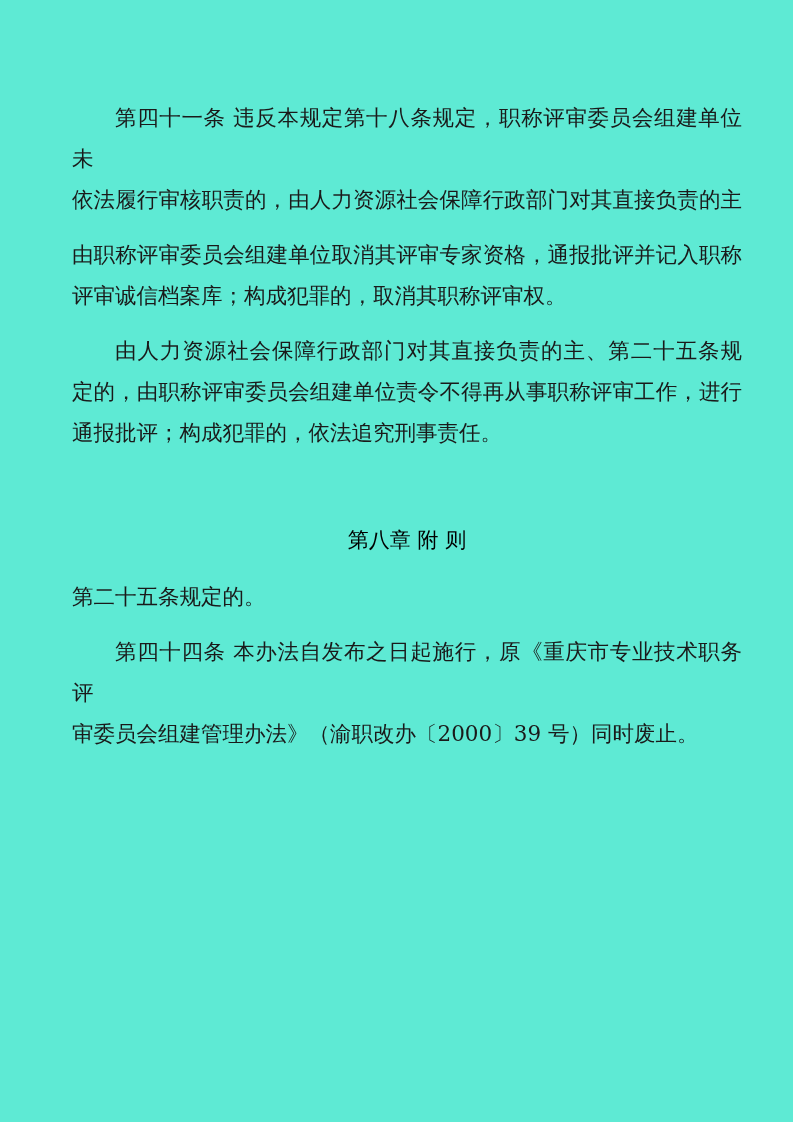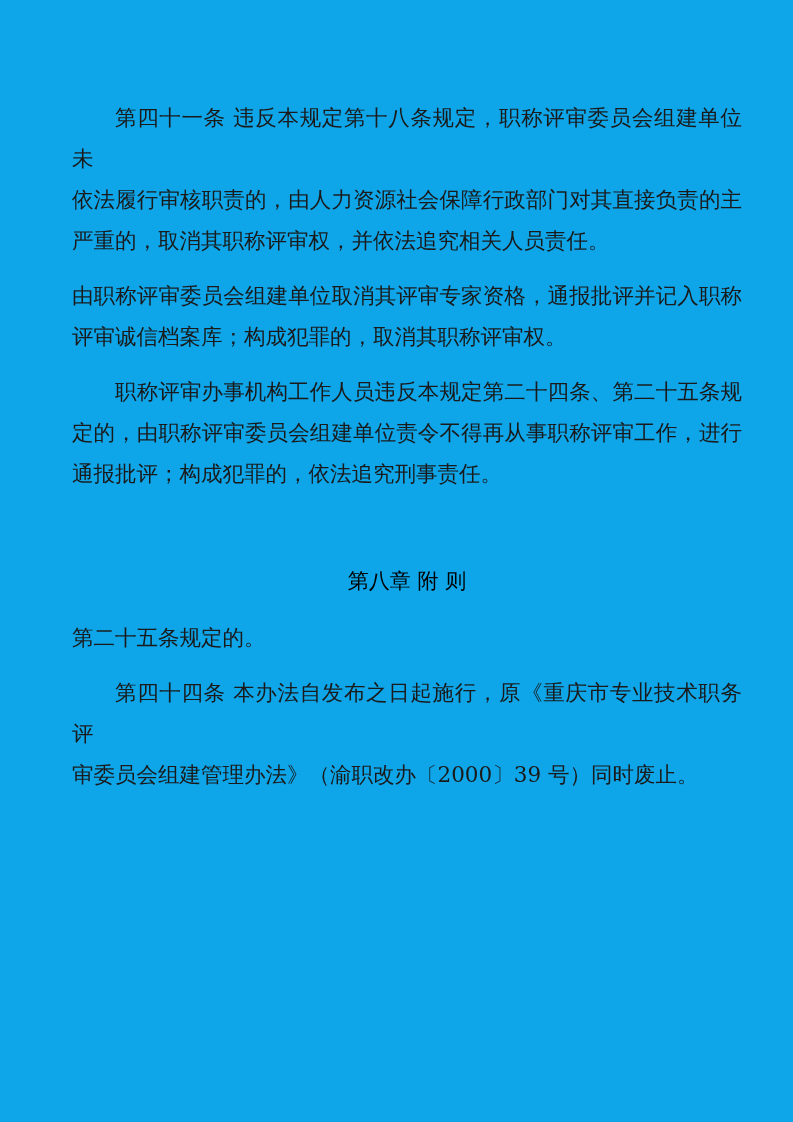--- a/index.html
+++ b/index.html
@@ -5,21 +5,21 @@
   html, body { margin: 0; padding: 0; }
   body {
     width: 793px; height: 1122px;
     background: #ffffff;
     font-family: "DejaVu Serif", "Liberation Serif", serif;
   }
   .page {
     box-sizing: border-box;
     width: 793px; height: 1122px;
     padding: 97px 51px 60px 72px;
-    background: #0ea5e9;
+    background: #5eead4;
     color: #1a1a1a;
     overflow: hidden;
   }
   .para { margin: 0 0 14px 0; }
   .line {
     font-size: 21.5px;
     line-height: 41px;
     text-align: justify;
     text-align-last: justify;
     white-space: normal;
@@ -37,30 +37,29 @@
   }
 </style>
 </head>
 <body>
 
 <div class="page">
 
   <div class="para">
     <div class="line first">第四十一条 违反本规定第十八条规定，职称评审委员会组建单位未</div>
     <div class="line">依法履行审核职责的，由人力资源社会保障行政部门对其直接负责的主</div>
-    <div class="line last">严重的，取消其职称评审权，并依法追究相关人员责任。</div>
   </div>
 
   <div class="para">
     <div class="line">由职称评审委员会组建单位取消其评审专家资格，通报批评并记入职称</div>
     <div class="line last">评审诚信档案库；构成犯罪的，取消其职称评审权。</div>
   </div>
 
   <div class="para">
-    <div class="line first">职称评审办事机构工作人员违反本规定第二十四条、第二十五条规</div>
+    <div class="line first">由人力资源社会保障行政部门对其直接负责的主、第二十五条规</div>
     <div class="line">定的，由职称评审委员会组建单位责令不得再从事职称评审工作，进行</div>
     <div class="line last">通报批评；构成犯罪的，依法追究刑事责任。</div>
   </div>
 
   <div class="chapter-heading">第八章 附 则</div>
 
   <div class="para">
     <div class="line last">第二十五条规定的。</div>
   </div>
 

